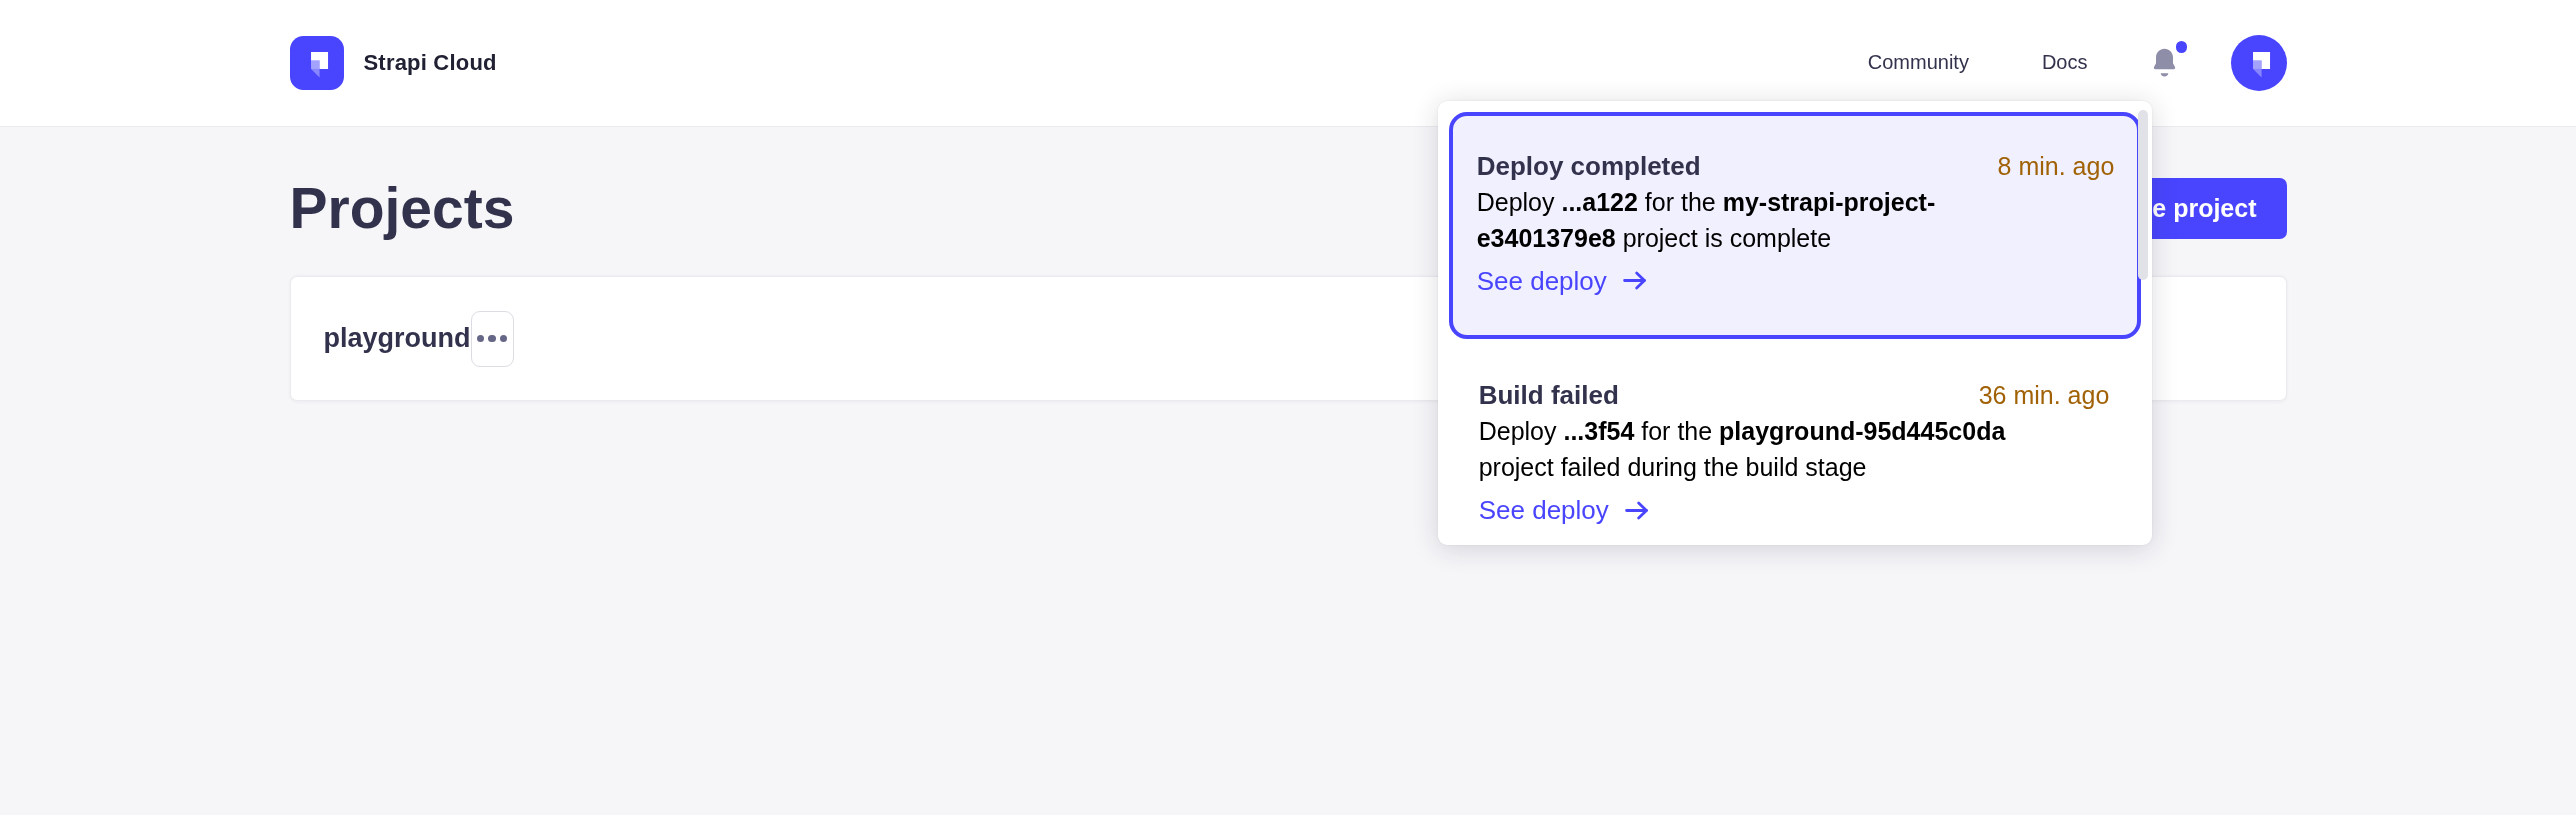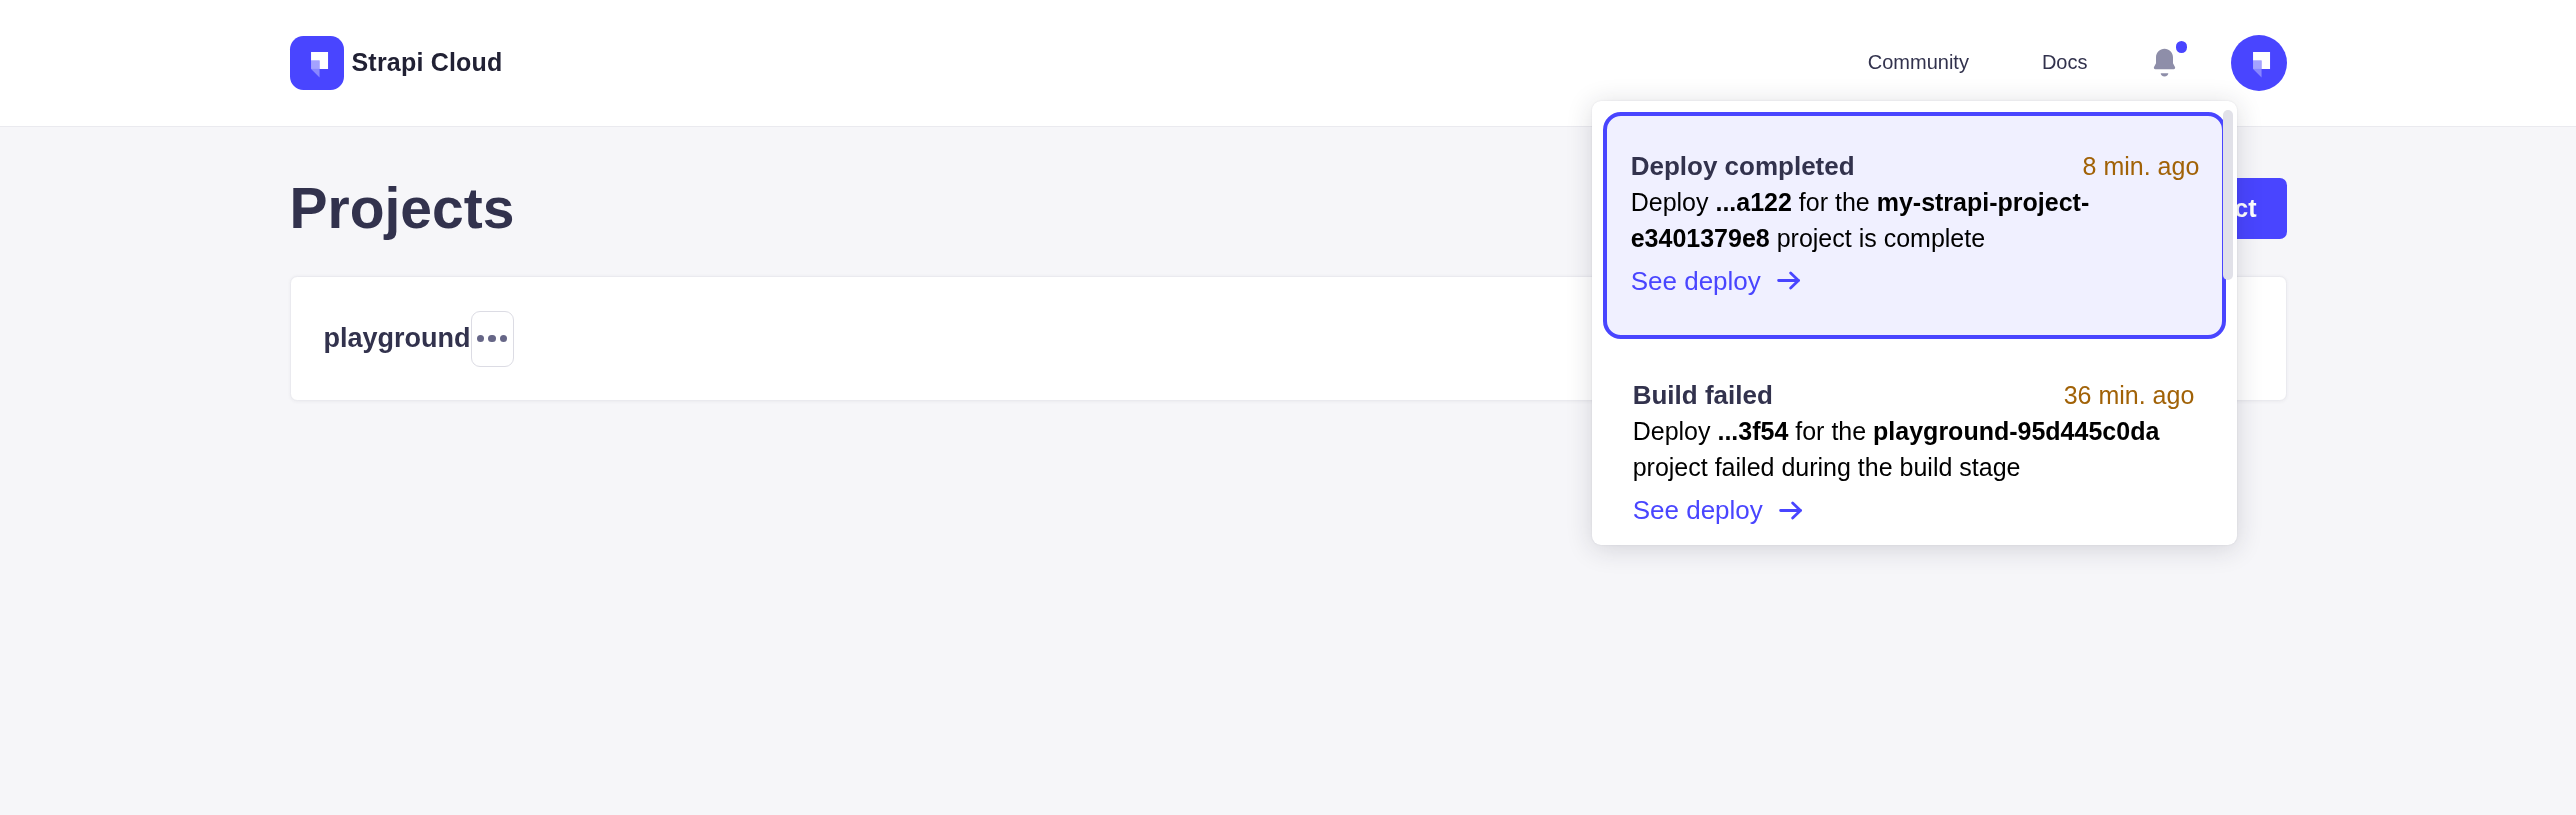--- a/index.html
+++ b/index.html
@@ -19,21 +19,21 @@
   }
   .header-inner {
     width:1997px; height:125px; margin:0 auto;
     display:flex; align-items:center; justify-content:space-between;
   }
   .brand { display:flex; align-items:center; }
   .logo-tile {
     width:54px; height:54px; border-radius:13.4px; background:#4945FF;
     display:flex; align-items:center; justify-content:center; cursor:pointer;
   }
-  .brand-name { margin-left:8px; font-size:25px; font-weight:600; color:#212134; letter-spacing:0.2px; }
+  .brand-name { margin-left:20px; font-size:22px; font-weight:600; color:#212134; letter-spacing:0.2px; }
 
   .nav { display:flex; align-items:center; }
   .nav-link { font-size:20px; font-weight:500; color:#32324D; cursor:pointer; }
   .nav-link + .nav-link { margin-left:73px; }
   .bell-wrap { margin-left:57px; position:relative; width:39px; height:43px;
     display:flex; align-items:center; justify-content:center; cursor:pointer; }
   .unread-dot {
     position:absolute; top:0px; right:-3.6px; width:11.6px; height:11.6px;
     border-radius:50%; background:#4945FF;
   }
@@ -61,21 +61,21 @@
   .project-name { font-size:27px; font-weight:600; color:#32324D; }
   .menu-btn {
     width:43px; height:56px; background:#FFFFFF; border:0.9px solid #DCDCE4;
     border-radius:9px; display:flex; align-items:center; justify-content:center;
     gap:4.5px; cursor:pointer;
   }
   .menu-btn .dot { width:7.2px; height:7.2px; border-radius:50%; background:#666687; }
 
   
   .notif-panel {
-    position:absolute; left:1592px; top:101px; width:645px; height:444px;
+    position:absolute; left:1438px; top:101px; width:714px; height:444px;
     background:#FFFFFF; border-radius:9px;
     box-shadow:0 3.6px 27px rgba(33,33,52,0.16), 0 0 1.8px rgba(33,33,52,0.10);
     padding:10.7px; z-index:20; overflow:hidden;
   }
   .scroll-thumb {
     position:absolute; top:9px; right:3.6px; width:10.7px; height:170px;
     background:#E1E1E8; border-radius:5.4px; cursor:pointer;
   }
   .notif-item { cursor:pointer; }
   .notif-item.highlighted {

